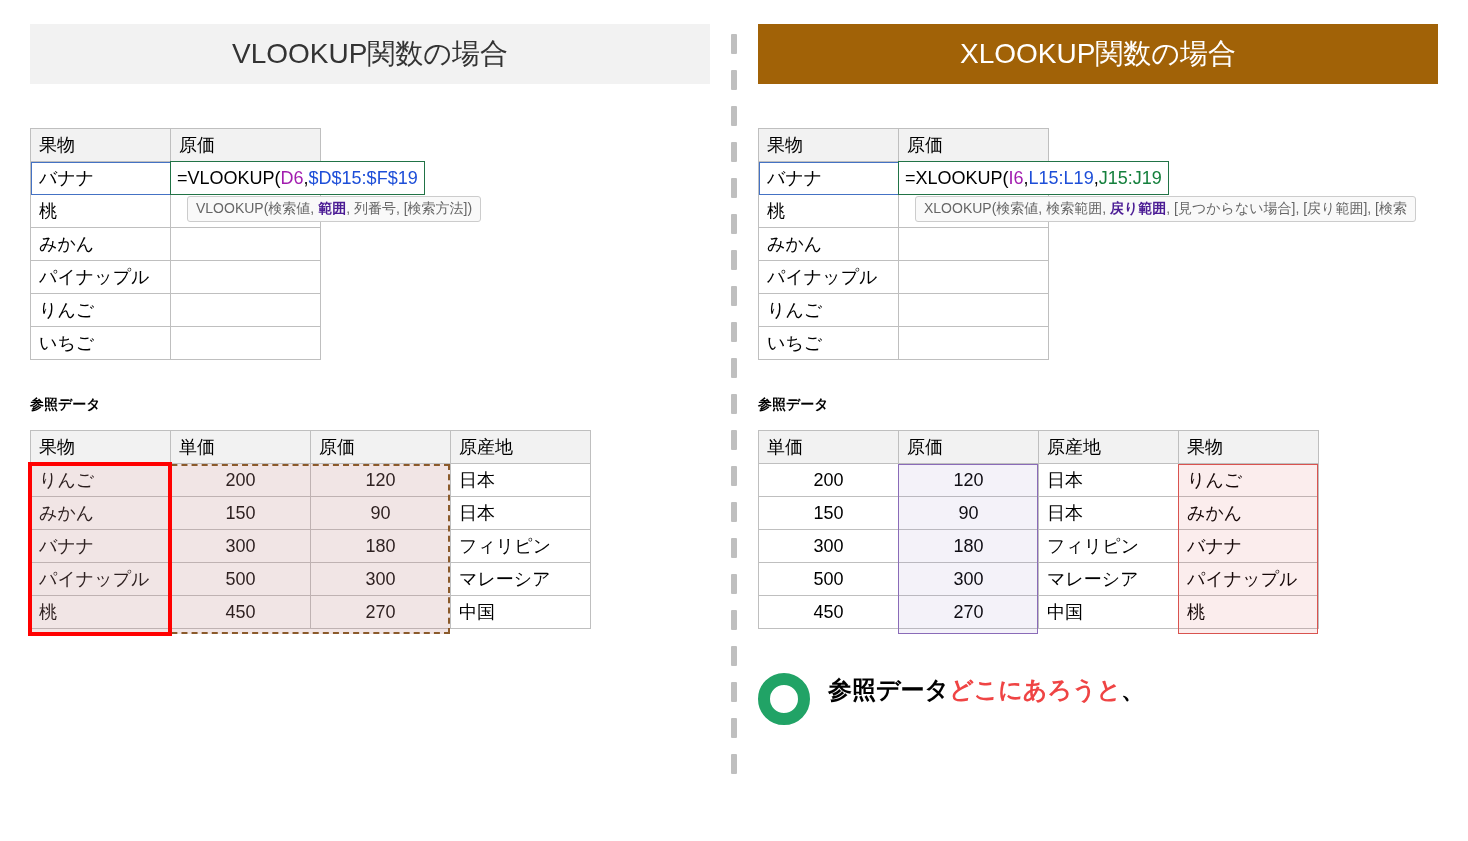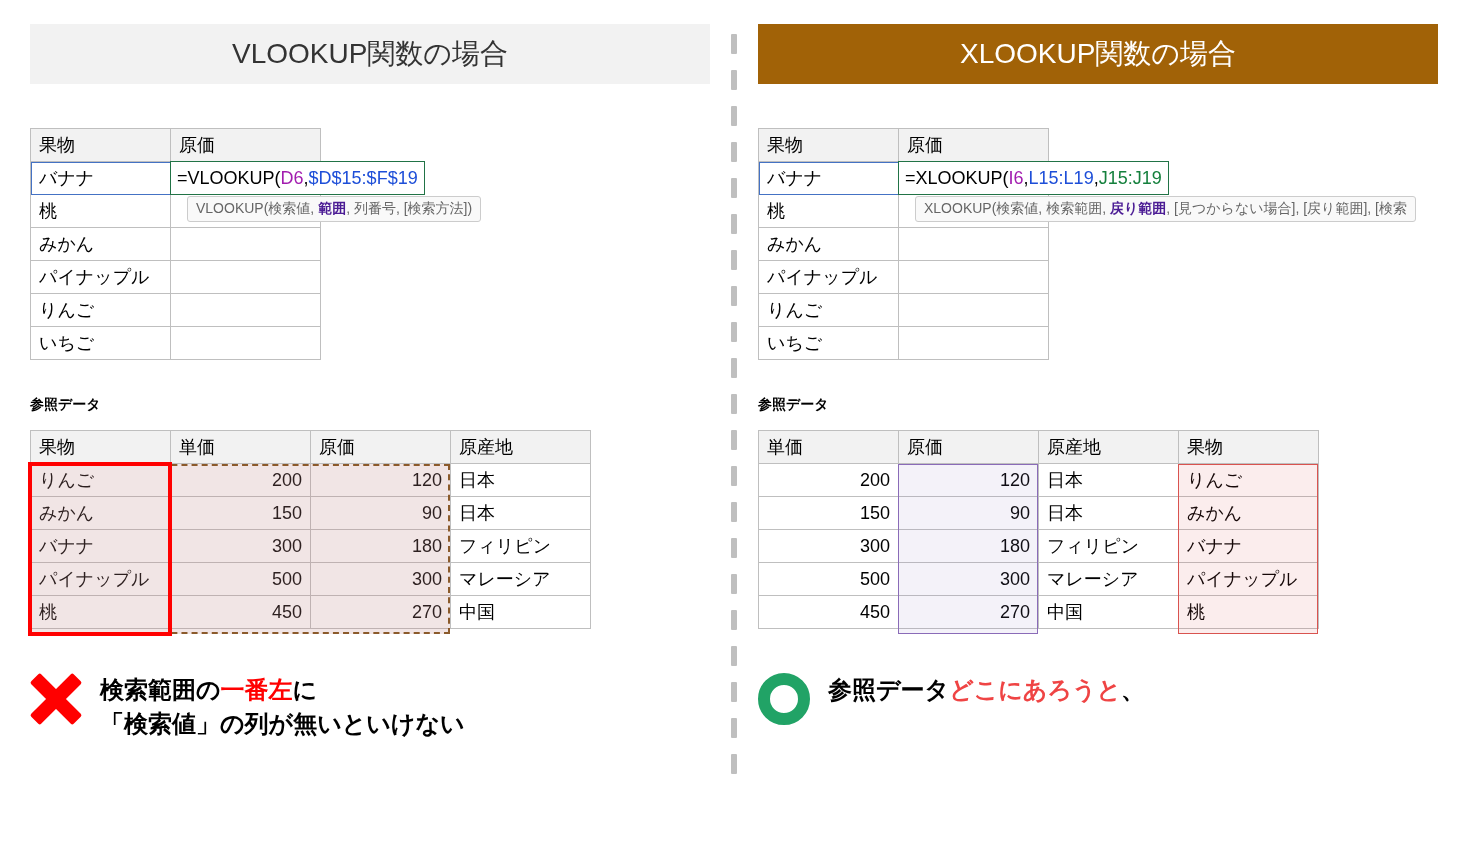--- a/index.html
+++ b/index.html
@@ -96,21 +96,21 @@
   .ref-wrap { position: relative; display: inline-block; margin-bottom: 40px; }
   .ref-table { border-collapse: collapse; }
   .ref-table th, .ref-table td {
     border: 1px solid #bfbfbf;
     padding: 4px 8px;
     font-size: 18px;
     height: 32px;
     font-weight: 400;
   }
   .ref-table th { background: #f2f2f2; text-align: left; }
-  .ref-table td.num { text-align: right; }
+  .ref-table td.num { text-align: center; }
   .ref-table td { text-align: left; }
 
   .overlay {
     position: absolute;
     pointer-events: none;
   }
   .ov-red-thick { border: 4px solid #ff0000; }
   .ov-dashed-brown { border: 2px dashed #8b5a2b; background: rgba(200,160,160,0.12); }
   .ov-fill-pink { background: rgba(200,120,120,0.12); }
   .ov-border-purple { border: 1.5px solid #8a6bb8; background: rgba(150,130,200,0.10); }
@@ -246,27 +246,20 @@
               <td class="num">270</td>
               <td>中国</td>
             </tr>
       </tbody>
         </table>
       <div class="overlay ov-fill-pink" style="left:0px; top:34px; width:420px; height:170px;"></div>
       <div class="overlay ov-dashed-brown" style="left:0px; top:34px; width:420px; height:170px;"></div>
       <div class="overlay ov-red-thick" style="left:-2px; top:32px; width:144px; height:174px;"></div>
     </div>
 
-    <div class="summary">
-      <div class="mark-x"></div>
-      <div class="summary-text">
-        <span>検索範囲の</span><span class="accent-red">一番左</span><span>に</span><br>
-        <span>「検索値」の列が無いといけない</span>
-      </div>
-    </div>
   </div>
 
   <div class="divider">
     <div class="dash"></div>
       <div class="dash"></div>
       <div class="dash"></div>
       <div class="dash"></div>
       <div class="dash"></div>
     <div class="dash"></div>
       <div class="dash"></div>

